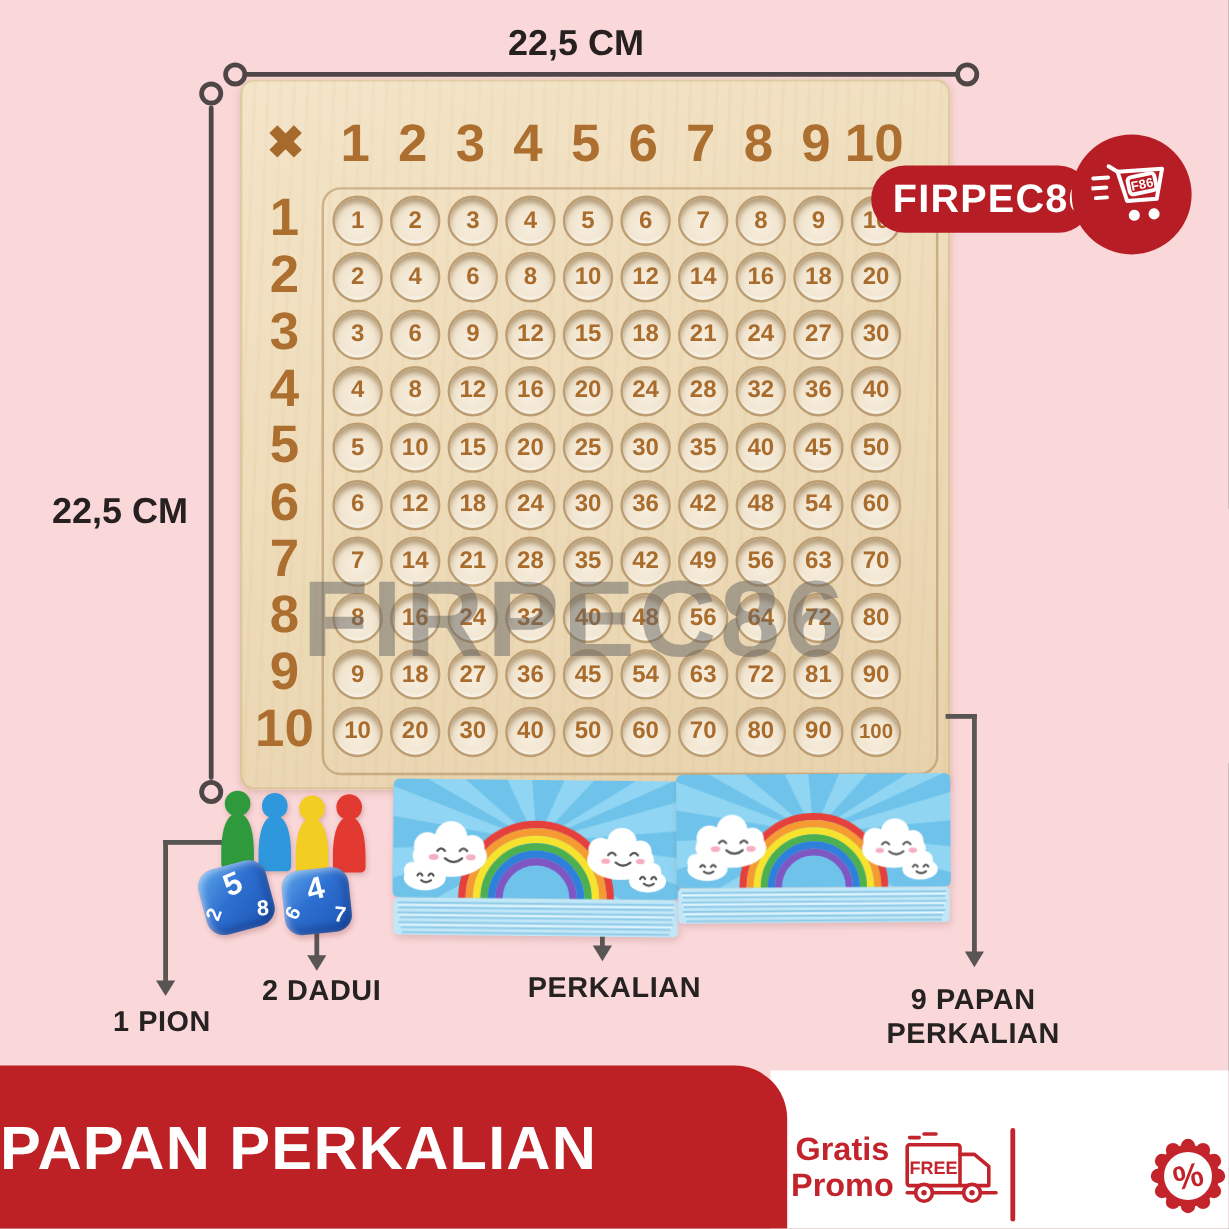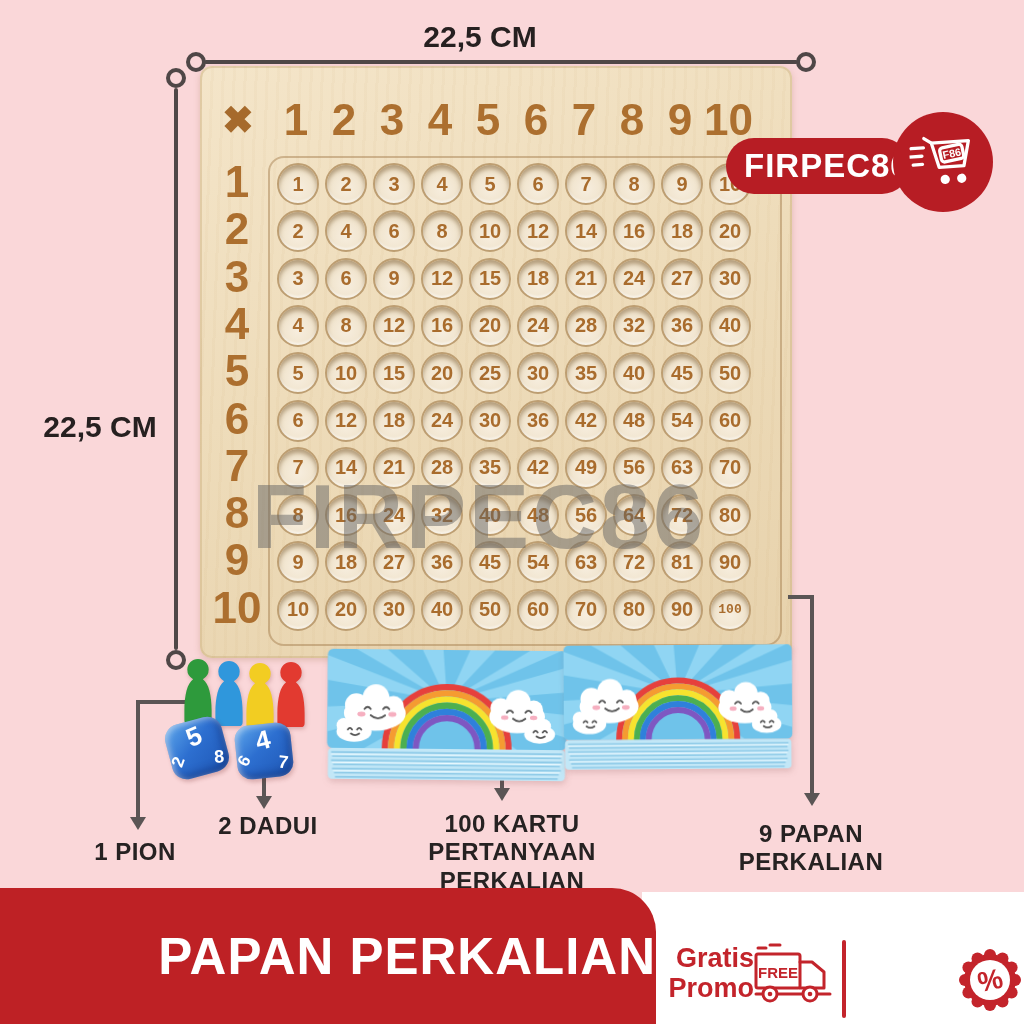--- a/index.html
+++ b/index.html
@@ -23,21 +23,21 @@
   .rnum{position:absolute;left:7px;width:60px;height:48px;line-height:48px;text-align:center;
         font-size:44px;font-weight:700;color:#AC6F2F;}
   #grid-panel{position:absolute;left:68px;top:90px;width:510px;height:486px;
         border:2px solid rgba(160,120,70,.45);border-radius:16px;}
   .disc{position:absolute;width:42px;height:42px;border-radius:50%;
         background:radial-gradient(circle at 50% 62%,#F7EEDF 0%,#F0E3CB 62%,#E7D6B7 100%);
         border:2px solid #BD9E72;box-sizing:border-box;
         box-shadow:inset 0 4px 4px rgba(125,95,55,.5), inset 0 -2px 2px rgba(255,255,255,.55);
         display:flex;align-items:center;justify-content:center;
         font-size:20px;font-weight:700;color:#A96C2D;}
-  .disc-sm{font-size:13px;font-family:Liberation Mono, monospace;}
+  .disc-sm{font-size:17px;}
   #watermark{position:absolute;left:252px;top:466px;z-index:6;font-size:90px;font-weight:700;
         letter-spacing:3px;color:rgba(100,100,100,.5);white-space:nowrap;}
   
   #badge-pill{position:absolute;left:726px;top:138px;width:184px;height:56px;border-radius:28px;
         background:#B71D24;z-index:10;display:flex;align-items:center;justify-content:flex-start;padding-left:18px;box-sizing:border-box;}
   #badge-pill span{color:#fff;font-size:33px;font-weight:700;letter-spacing:1px;}
   #badge-circle{position:absolute;left:893px;top:112px;width:100px;height:100px;border-radius:50%;
         background:#B71D24;z-index:11;display:flex;align-items:center;justify-content:center;}
   
   #pawn-group{position:absolute;left:180px;top:656px;width:140px;height:74px;z-index:7;}
@@ -52,21 +52,21 @@
   .card-stack{position:absolute;z-index:5;filter:drop-shadow(1px 3px 3px rgba(120,60,60,.2));}
   
   .conn{position:absolute;background:#5A5555;z-index:3;}
   .arrowhead{position:absolute;width:0;height:0;border-left:8px solid transparent;
        border-right:8px solid transparent;border-top:13px solid #5A5555;z-index:3;}
   .part-label{position:absolute;color:#262222;font-weight:700;font-size:24px;text-align:center;
        line-height:1.18;z-index:3;letter-spacing:.5px;}
   
   #footer-white{position:absolute;left:642px;top:892px;width:382px;height:132px;background:#FFFFFF;z-index:4;}
   #banner{position:absolute;left:0;top:888px;width:656px;height:136px;background:#BE2125;
-       border-radius:0 44px 0 0;z-index:5;display:flex;flex-direction:column;align-items:flex-end;
+       border-radius:0 44px 0 0;z-index:5;display:flex;flex-direction:column;align-items:flex-start;
        justify-content:center;padding-top:2px;box-sizing:border-box;}
   #banner div{color:#fff;font-weight:700;font-size:51px;line-height:1.06;letter-spacing:1px;white-space:nowrap;}
   .footer-text{position:absolute;color:#C3242B;font-weight:700;font-size:27px;line-height:1.1;
        text-align:center;z-index:6;}
   #footer-divider{position:absolute;left:842px;top:940px;width:4px;height:78px;background:#C3242B;z-index:6;border-radius:2px;}
   .footer-icon{position:absolute;z-index:6;}
 </style>
 </head>
 <body>
 
@@ -403,34 +403,33 @@
   <div class="conn" style="left:500px;top:762px;width:4px;height:28px;"></div>
   <div class="arrowhead" style="left:494px;top:788px;"></div>
 
   <div class="conn" style="left:788px;top:595px;width:26px;height:4px;"></div>
   <div class="conn" style="left:810px;top:595px;width:4px;height:200px;"></div>
   <div class="arrowhead" style="left:804px;top:793px;"></div>
 
   <div class="part-label" style="left:75px;top:838px;width:120px;">1 PION</div>
   <div class="part-label" style="left:198px;top:812px;width:140px;">2 DADUI</div>
   <div class="part-label" style="left:362px;top:810px;width:300px;">
-    <div>100 KARTU PERTANYAAN</div>
     <div>PERKALIAN</div>
   </div>
   <div class="part-label" style="left:735px;top:820px;width:152px;">
     <div>9 PAPAN</div>
     <div>PERKALIAN</div>
   </div>
 
   <div id="footer-white"></div>
   <div id="banner">
     <div>PAPAN PERKALIAN</div>
   </div>
 
-  <div class="footer-text" style="left:650px;top:944px;width:104px;text-align:right;">
+  <div class="footer-text" style="left:650px;top:944px;width:104px;">
     <div>Gratis</div>
     <div>Promo</div>
   </div>
 
   <svg class="footer-icon" style="left:752px;top:942px;" width="82" height="66" viewBox="0 0 82 66">
     <g stroke="#C3242B" stroke-width="3" fill="none" stroke-linecap="round" stroke-linejoin="round">
       <path d="M6 6 h8 M18 3 h10"></path>
       <rect x="4" y="12" width="44" height="34" rx="2"></rect>
       <path d="M48 20 h12 l12 10 v16 h-24"></path>
       <path d="M4 52 h6 M26 52 h24 M66 52 h12"></path>

